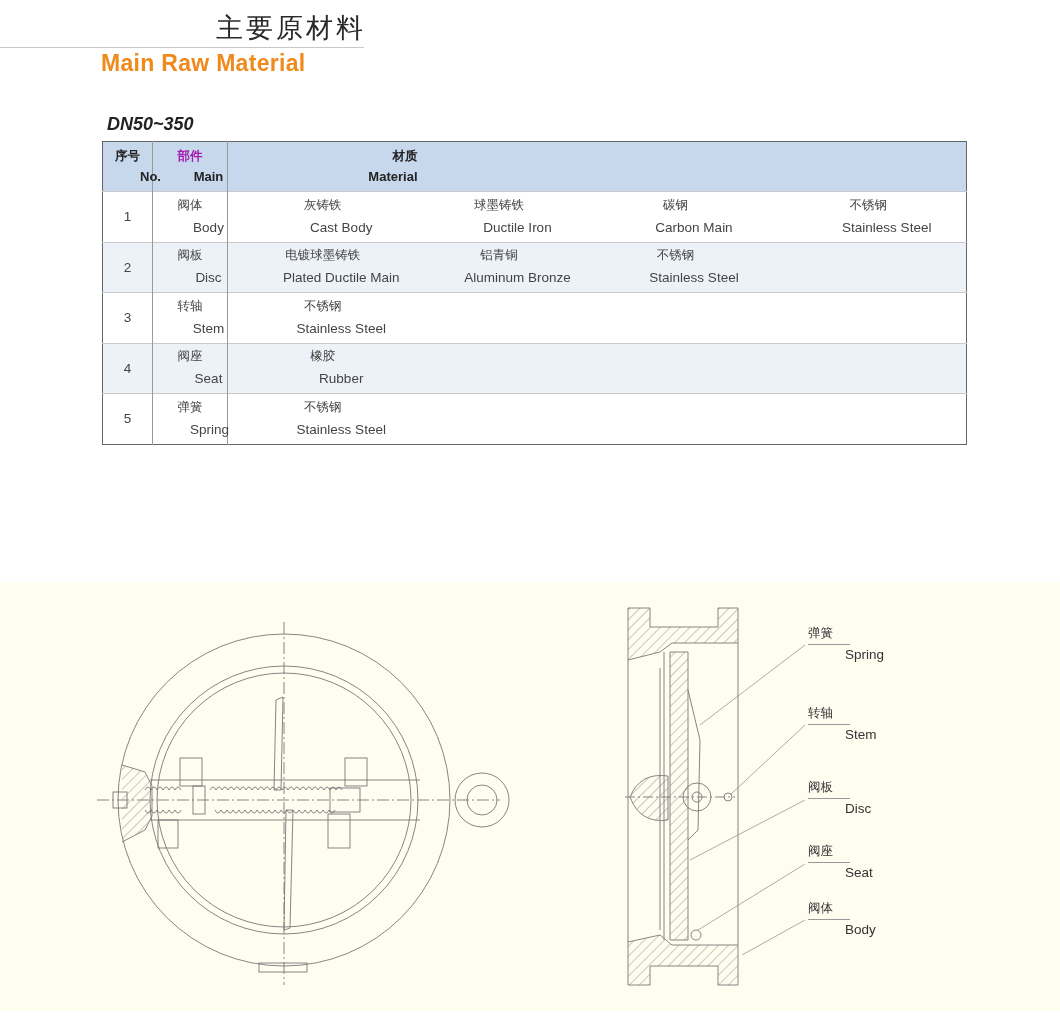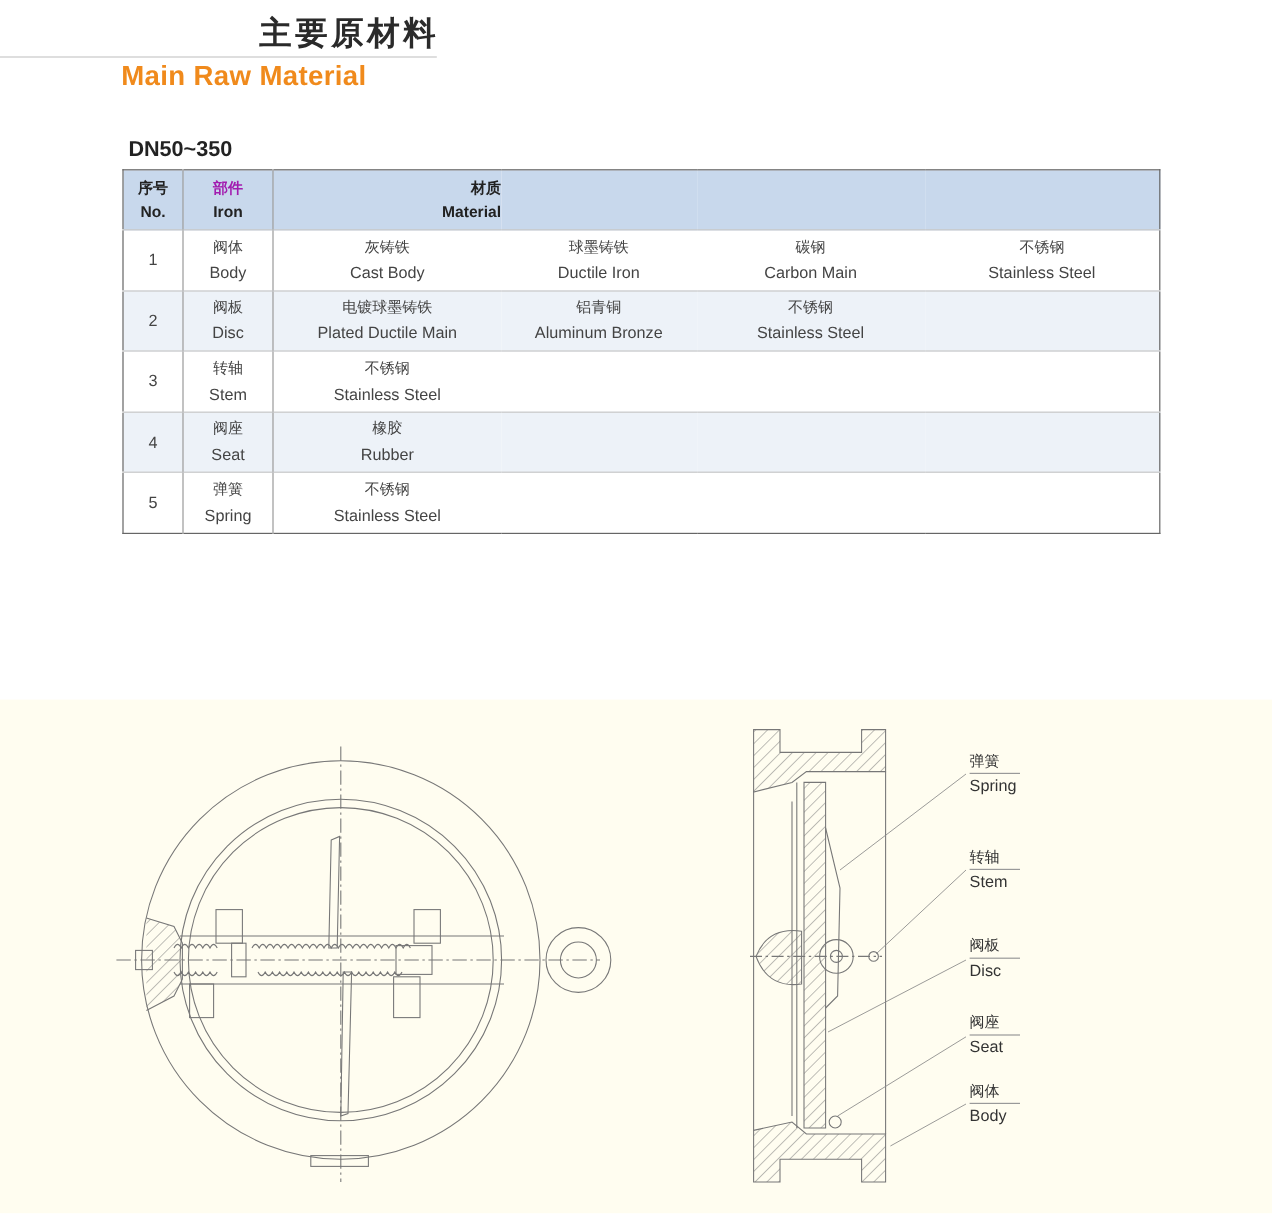--- a/index.html
+++ b/index.html
@@ -1,35 +1,35 @@
 <!DOCTYPE html>
 <html><head>
 <meta charset="utf-8">
 <style>
   html, body { margin:0; padding:0; background:#ffffff; }
   body { width:1060px; height:1025px; position:relative; overflow:hidden;
          font-family:"Liberation Sans", "DejaVu Sans", sans-serif; color:#333; }
   .title-cn { position:absolute; left:216px; top:10px; font-size:27px; letter-spacing:3px;
-              color:#2a2a2a; font-family:"DejaVu Sans", sans-serif; font-weight:bold; }
+              color:#2a2a2a; font-family:"DejaVu Sans", sans-serif; font-weight:normal; }
   .title-rule { position:absolute; left:0; top:47px; width:364px; height:1px; background:#c8c8c8; }
   .title-en { position:absolute; left:101px; top:50px; font-size:23px; font-weight:bold;
               color:#f08a1c; letter-spacing:0.3px; }
   .range { position:absolute; left:107px; top:114px; font-size:18px; font-weight:bold;
-           color:#222; }
+           font-style:italic; color:#222; }
   table.mat { position:absolute; left:102px; top:141px; width:864px; border-collapse:collapse;
               border:1.5px solid #666; table-layout:fixed; }
   table.mat td, table.mat th { text-align:center; vertical-align:middle; padding:0;
               font-size:13.5px; line-height:21px; color:#444; }
   table.mat thead tr { background:#c8d8ec; height:50px; }
   table.mat th { font-weight:bold; color:#222; font-size:13px; line-height:19px; }
   table.mat th.sep, table.mat td.sep { border-right:1px solid #9a9a9a; }
   table.mat tbody tr { height:50.5px; border-top:1px solid #c9c9c9; }
   table.mat tbody tr.alt { background:#edf2f8; }
-  .cn { display:block; font-size:12.5px; font-family:Liberation Sans, sans-serif; color:#444; }
-  .en { display:block; }
+  .cn { display:block; font-size:12.5px; font-family:Liberation Mono, monospace; color:#444; }
+  .en { display:block;padding-left:37px; }
   .num { color:#555; }
   .panel { position:absolute; left:0; top:583px; width:1060px; height:428px; background:#fffdf0; }
   .panel svg { position:absolute; left:0; top:0; }
   .lbl { position:absolute; font-size:13.5px; color:#333; line-height:18px; }
   .lbl .cn { font-size:12.5px; color:#333; }
   .lbl .rule { display:block; height:1px; background:#999; width:42px; margin:1px 0; }
 </style>
 </head>
 <body>
 
@@ -48,21 +48,21 @@
       <col style="width:196px">
   </colgroup>
   <thead>
     <tr>
       <th class="sep">
         <span class="cn" style="font-weight:bold;color:#222">序号</span>
         <span class="en">No.</span>
       </th>
       <th class="sep">
         <span class="cn" style="font-weight:bold;color:#a21caf">部件</span>
-        <span class="en">Iron</span>
+        <span class="en">Main</span>
       </th>
       <th style="text-align:right">
         <span class="cn" style="font-weight:bold;color:#222">材质</span>
         <span class="en">Material</span>
       </th>
       <th></th>
         <th></th>
         <th></th>
     </tr>
   </thead>

